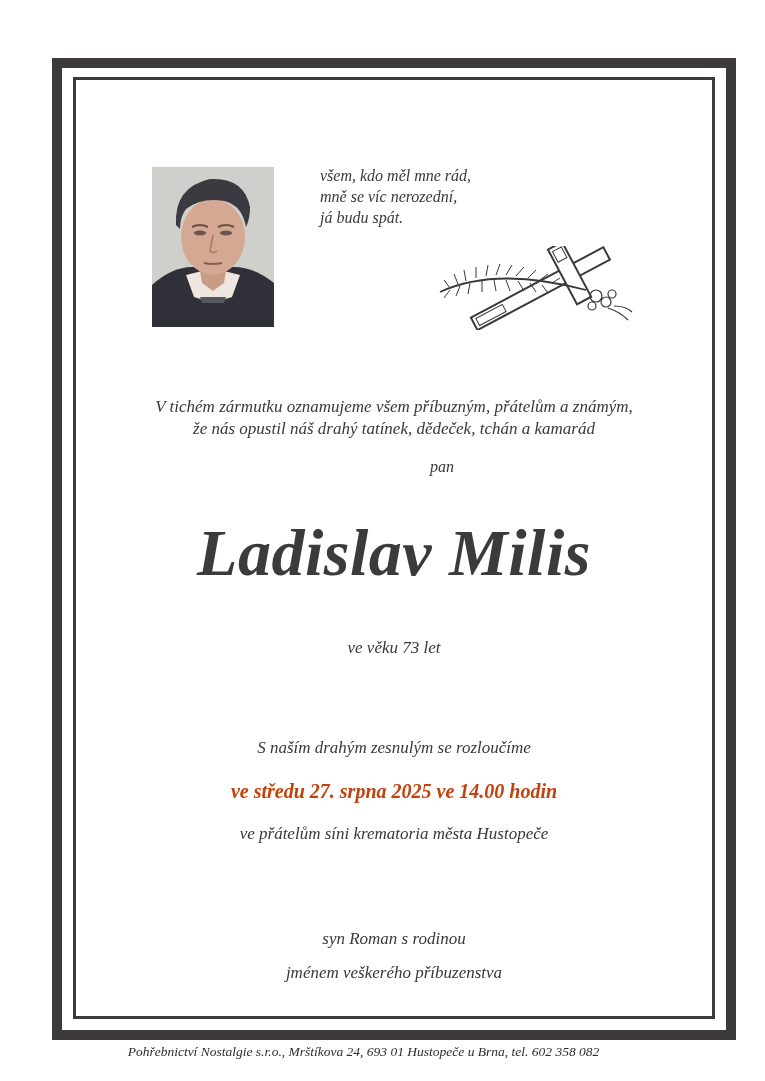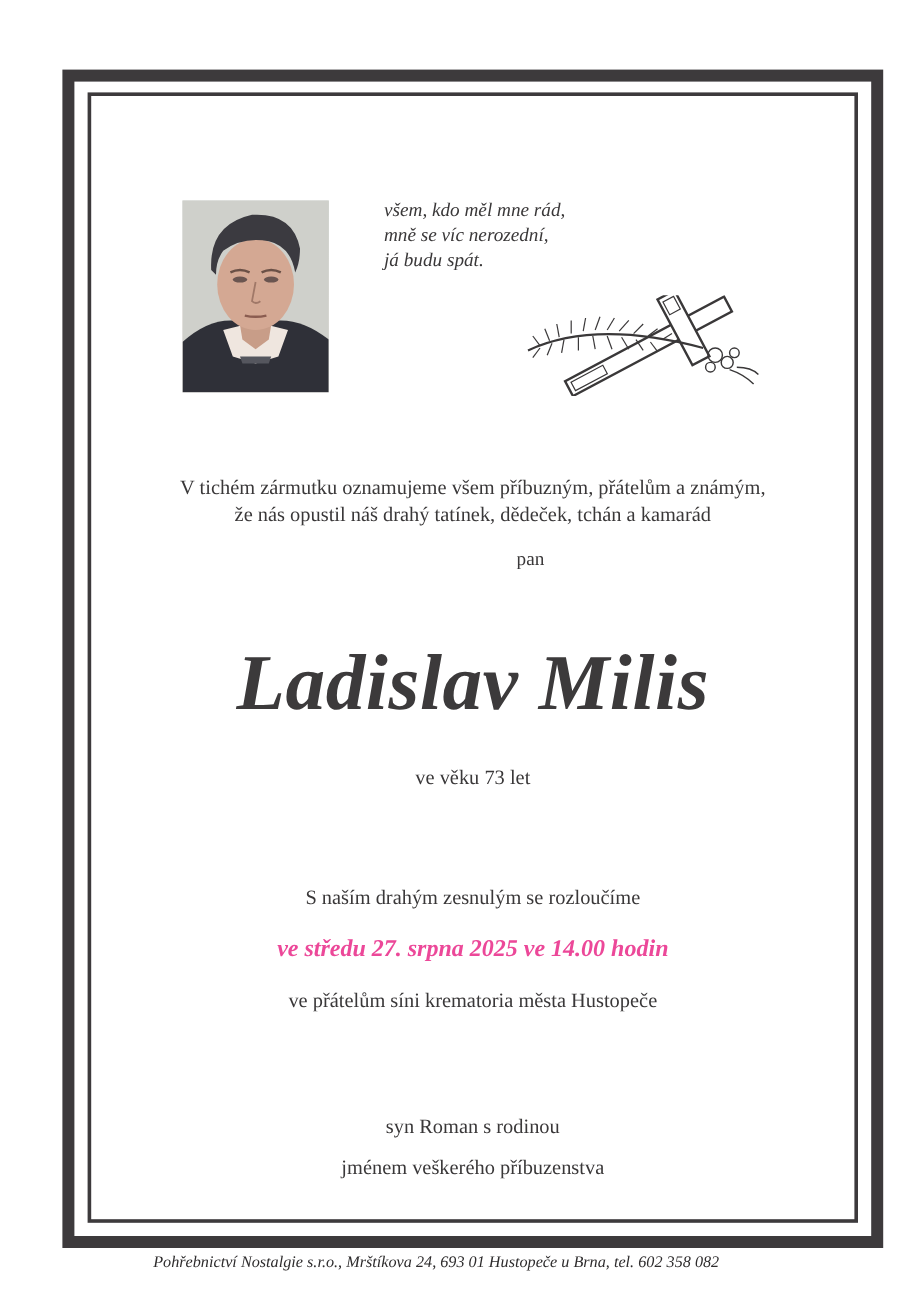--- a/index.html
+++ b/index.html
@@ -22,27 +22,27 @@
   .photo svg { display: block; }
   .poem {
     position: absolute; left: 320px; top: 165px; font-style: italic; font-size: 16px; line-height: 21px;
     color: #3a3839;
   }
   .poem div { white-space: nowrap; }
   .cross { position: absolute; left: 436px; top: 246px; }
   .center-text {
     position: absolute; left: 73px; width: 642px; text-align: center; white-space: nowrap;
   }
-  .italic { }
+  .italic { font-style: italic; }
   .announce { top: 396px; font-size: 17px; line-height: 22px; }
   .pan { top: 458px; font-size: 16px; padding-left: 48px; }
-  .name { top: 532px; font-size: 66px; font-weight: bold; font-style: italic; line-height: 76px; color: #3c3a3b; letter-spacing: 0.5px; }
+  .name { top: 515px; font-size: 66px; font-weight: bold; font-style: italic; line-height: 76px; color: #3c3a3b; letter-spacing: 0.5px; }
   .death { top: 638px; font-size: 17px; line-height: 20px; }
   .farewell { top: 738px; font-size: 17px; }
-  .datetime { top: 780px; font-size: 20px; font-weight: bold; font-style: italic; color: #ec4899; }
+  .datetime { top: 780px; font-size: 20px; font-weight: bold; font-style: italic; color: #c2410c; }
   .place { top: 824px; font-size: 17px; }
   .family1 { top: 929px; font-size: 17px; }
   .family2 { top: 963px; font-size: 17px; }
   .footer { top: 1044px; left: 0; width: 727px; font-size: 13.5px; font-style: italic; color: #2e2c2d; }
 </style>
 </head>
 <body>
 
 <div class="outer-border"></div>
 <div class="inner-border"></div>

